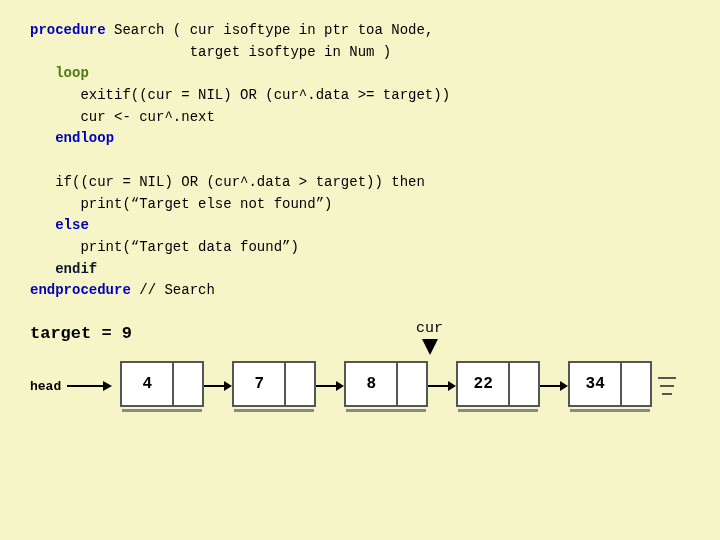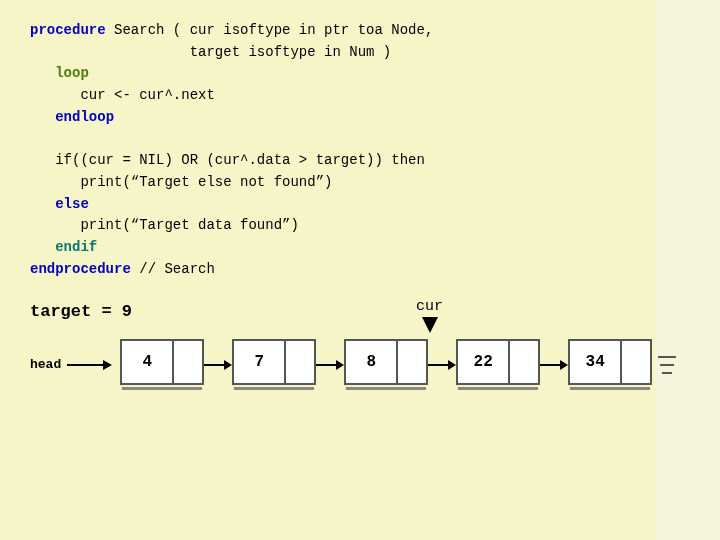--- a/index.html
+++ b/index.html
@@ -4,21 +4,21 @@
   <style>
     * { box-sizing: border-box; margin: 0; padding: 0; }
     body {
       width: 720px;
       height: 540px;
       background: #f5f5dc;
       font-family: 'Courier New', Courier, monospace;
       overflow: hidden;
     }
     .main-container {
-      width: 656px;
+      width: 720px;
       height: 540px;
       background: #f5f5c8;
       padding: 20px 30px;
       display: flex;
       flex-direction: column;
     }
     .code-block {
       font-size: 14px;
       line-height: 1.55;
       color: #000;
@@ -144,28 +144,29 @@
     }
   </style>
 </head>
 <body>
 
 <div class="main-container">
   <div class="code-block">
     <div class="code-line"><span style="color:#0000bb;font-weight:bold;">procedure</span> <span style="display:inline;">Search ( cur isoftype in ptr toa Node,</span></div>
     <div class="code-line">                   target isoftype in Num )</div>
     <div class="code-line">   <span style="color:#4d7c0f;font-weight:bold;">loop</span></div>
+    <div class="code-line">      exitif((cur = NIL) OR (cur^.data &gt;= target))</div>
     <div class="code-line">      cur &lt;- cur^.next</div>
     <div class="code-line">   <span style="color:#0000bb;font-weight:bold;">endloop</span></div>
     <div class="code-line">&nbsp;</div>
     <div class="code-line">   if((cur = NIL) OR (cur^.data &gt; target)) then</div>
     <div class="code-line">      print(“Target else not found”)</div>
     <div class="code-line">   <span style="color:#0000bb;font-weight:bold;">else</span></div>
     <div class="code-line">      print(“Target data found”)</div>
-    <div class="code-line">   <span style="color:#0f766e;font-weight:bold;">endif</span></div>
+    <div class="code-line">   <span style="color:#0f172a;font-weight:bold;">endif</span></div>
     <div class="code-line"><span style="color:#0000bb;font-weight:bold;">endprocedure</span> <span>// Search</span></div>
   </div>
 
   <div class="bottom-section">
     <div style="display:flex; align-items:flex-start; position:relative;">
       <div class="target-label">target = 9</div>
 
       <div style="position:absolute; left: 386px; top: -4px; display:flex; flex-direction:column; align-items:center;">
         <span class="cur-label">cur</span>
         <div class="cur-arrow"></div>

